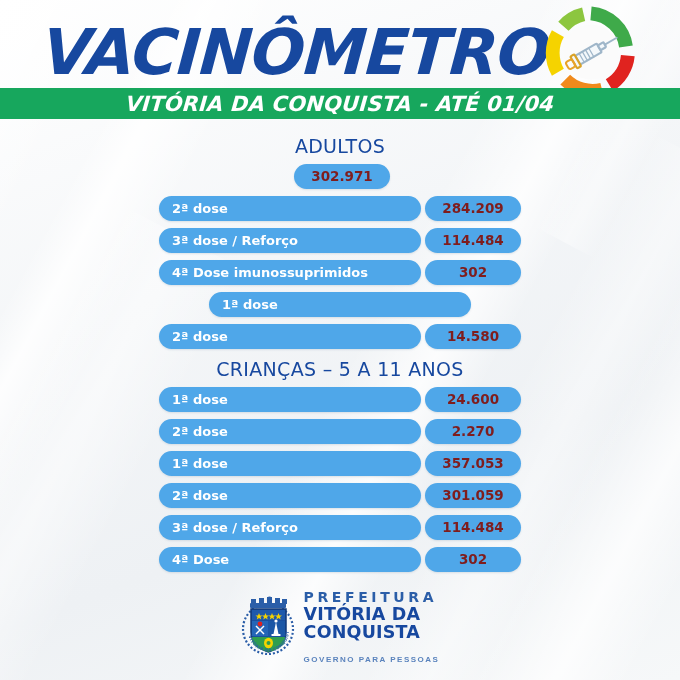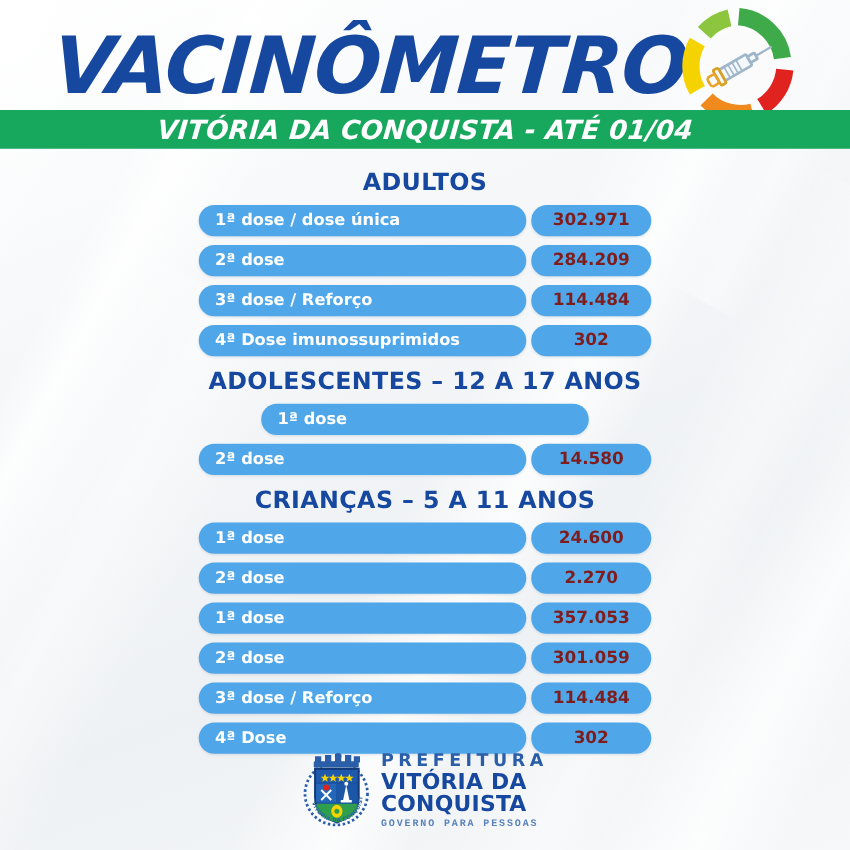--- a/index.html
+++ b/index.html
@@ -106,21 +106,21 @@
     top: 126px;
     left: 0;
     width: 680px;
   }
   .section { margin-bottom: 2px; }
 
   .section-title {
     text-align: center;
     color: #17489f;
     font-family: "DejaVu Sans", sans-serif;
-    font-weight: 700;
+    font-weight: 400;
     font-size: 19px;
     letter-spacing: .3px;
     margin: 10px 0 7px 0;
     line-height: 1.1;
   }
 
   .rows { padding: 0; }
 
   .row {
     display: flex;
@@ -189,25 +189,25 @@
   .brand-city {
     color: #17489f;
     font-family: "DejaVu Sans", sans-serif;
     font-weight: 800;
     font-size: 17.5px;
     letter-spacing: .2px;
     line-height: 1.02;
   }
   .brand-tag {
     color: #5a83bd;
-    font-family: Liberation Mono, monospace;
+    font-family: Liberation Sans, sans-serif;
     font-size: 8px;
     font-weight: 700;
     letter-spacing: 1.5px;
-    margin-top: 2px;
+    margin-top: 14px;
   }
 </style>
 </head>
 <body>
 
 <div id="poster">
 
   <div class="sheen s1"></div>
   <div class="sheen s2"></div>
   <div class="sheen s3"></div>
@@ -256,39 +256,37 @@
     <div class="greenband">
       <div class="subtitle">VITÓRIA DA CONQUISTA - ATÉ  01/04</div>
     </div>
   </div>
 
   <div class="content" id="content">
       <div class="section">
         <div class="section-title">ADULTOS</div>
         <div class="rows">
           <div class="row">
-            <div class="row-label">1ª dose / dose única</div>
             <div class="row-value">302.971</div>
           </div>
           <div class="row">
             <div class="row-label">2ª dose</div>
             <div class="row-value">284.209</div>
           </div>
           <div class="row">
             <div class="row-label">3ª dose / Reforço</div>
             <div class="row-value">114.484</div>
           </div>
           <div class="row">
             <div class="row-label">4ª Dose imunossuprimidos</div>
             <div class="row-value">302</div>
           </div>
         </div>
       </div>
       <div class="section">
-        <div class="section-title">ADOLESCENTES – 12 A 17 ANOS</div>
         <div class="rows">
           <div class="row">
             <div class="row-label">1ª dose</div>
           </div>
           <div class="row">
             <div class="row-label">2ª dose</div>
             <div class="row-value">14.580</div>
           </div>
         </div>
       </div>

